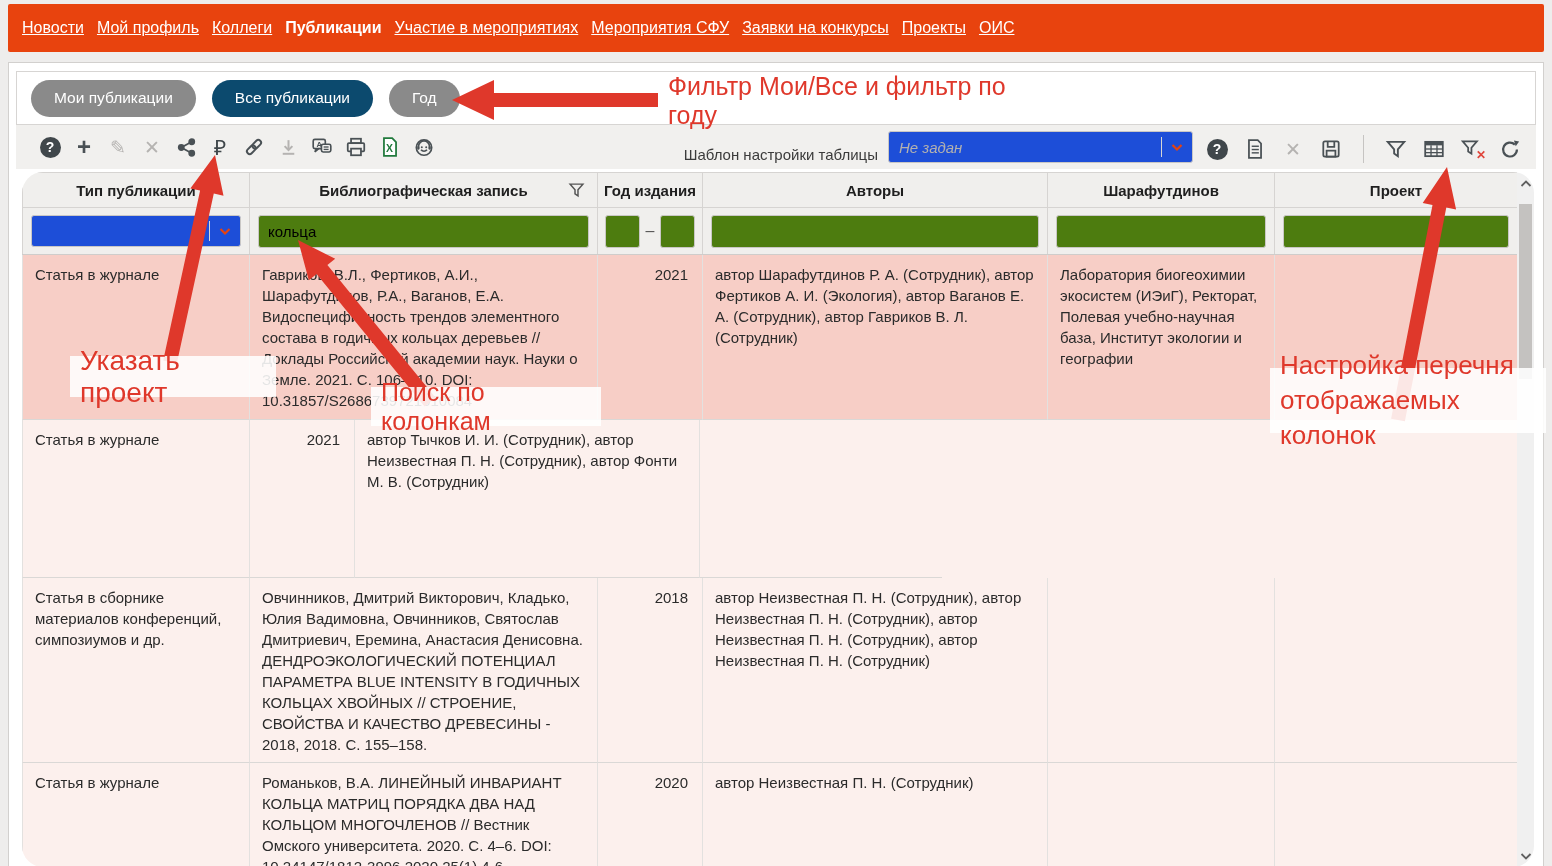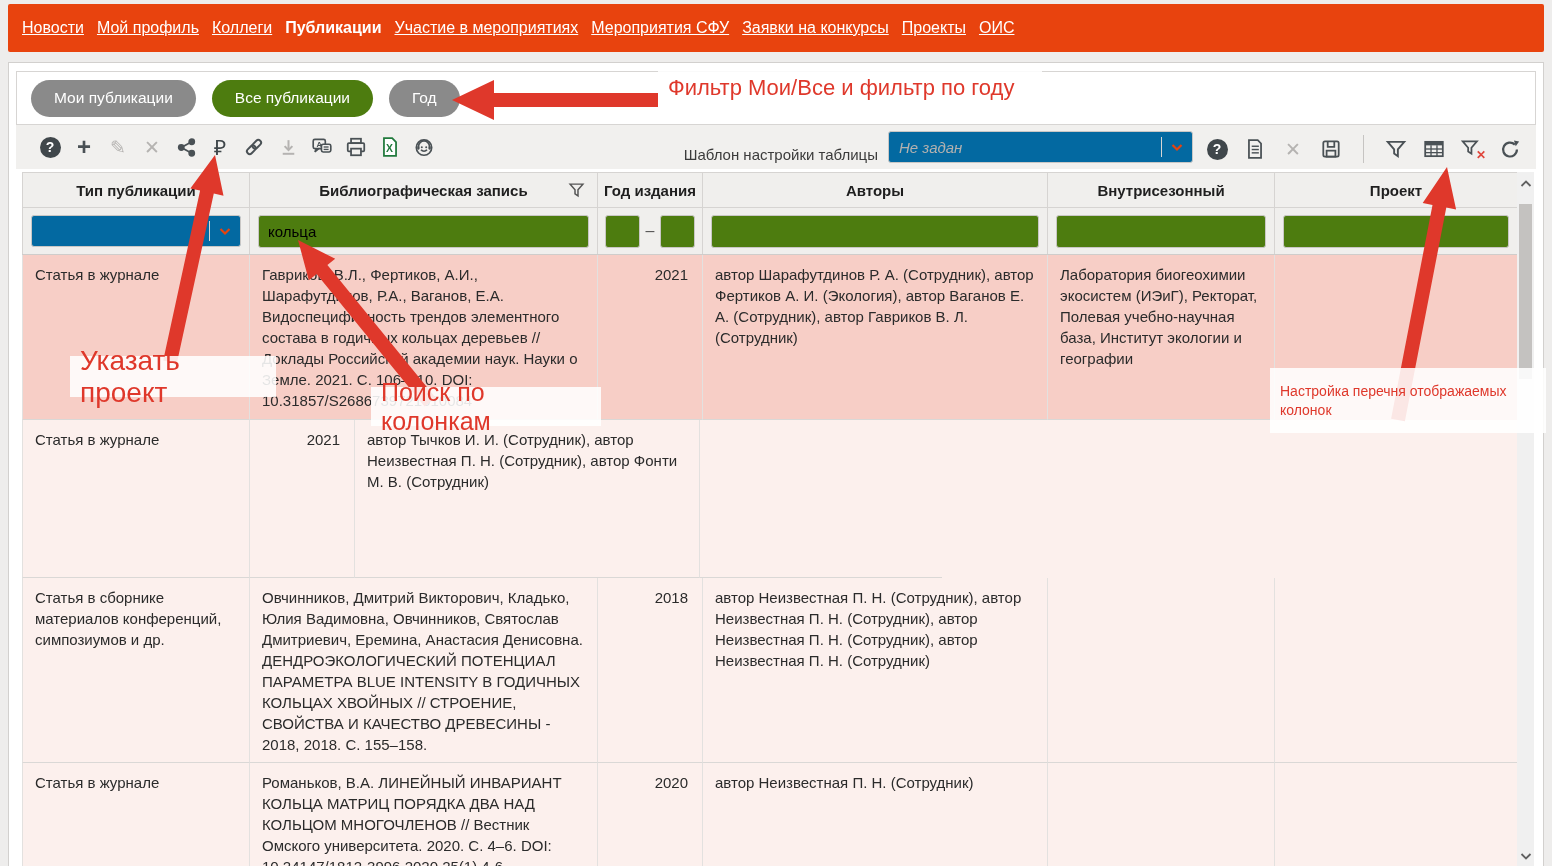--- a/index.html
+++ b/index.html
@@ -13,44 +13,44 @@
   .nav a.active { font-weight:bold; text-decoration:none; }
 
   
   .panel { position:absolute; left:8px; top:62px; width:1536px; height:812px; background:#fff;
            border:1px solid #d2d0ce; border-bottom:none; padding:8px 7px 0 7px; }
 
   .btnbar { border:1px solid #d7d5d3; background:#fff; height:54px; display:flex; align-items:center; gap:16px; padding:0 14px; }
   .pill { border:none; border-radius:19px; height:37px; padding:0 23px; font-size:15.5px; color:#fff;
           font-family:"Liberation Sans", sans-serif; cursor:pointer; }
   .pill.gray { background:#8a8a8a; }
-  .pill.green { background:#4d7c0f; }
+  .pill.green { background:#0c4a6e; }
 
   .toolbar { background:#f1f0ee; height:44px; display:flex; align-items:center; padding:0 12px 0 20px; gap:6px; }
   .icon-btn { width:28px; height:28px; border:none; background:transparent; display:flex; align-items:center; justify-content:center;
               cursor:pointer; color:#4a5155; position:relative; }
   .icon-btn.disabled { color:#b5b3b1; }
   .glyph { font-size:19px; line-height:1; color:inherit; }
   .glyph.big { font-size:24px; font-weight:bold; }
   .help-circle { width:21px; height:21px; border-radius:50%; background:#40474b; color:#fff; font-weight:bold;
                  font-size:14px; display:flex; align-items:center; justify-content:center; }
   .tb-spring { margin-left:auto; display:flex; align-items:flex-end; gap:10px; }
   .tpl-label { font-size:15px; color:#3b3b3b; }
-  .combo { background:#0369a1; border:1px solid #c9c7c5; border-radius:3px; height:32px; display:flex; align-items:center; }
+  .combo { background:#1d4ed8; border:1px solid #c9c7c5; border-radius:3px; height:32px; display:flex; align-items:center; }
   .combo input { border:none; outline:none; flex:1; height:100%; padding:0 10px; font-size:15px;
                  font-family:"Liberation Sans", sans-serif; background:transparent; min-width:0; }
   .combo input::placeholder { color:#b3b1af; font-style:italic; }
   .combo .cdiv { width:1px; height:20px; background:#d8d6d4; }
   .combo .chev { padding:0 7px; display:flex; cursor:pointer; }
   .combo .clearx { color:#c4c2c0; font-size:13px; padding:0 5px; cursor:pointer; }
   .tb-divider { width:1px; height:28px; background:#c6c4c2; margin:0 8px; }
   .redx { position:absolute; right:0px; bottom:1px; color:#e0463b; font-size:12px; font-weight:bold; }
 
   
-  .tablewrap { position:relative; margin:3px 2px 0 6px; height:695px; overflow:hidden; }
+  .tablewrap { position:relative; margin:3px 2px 0 6px; height:695px; overflow:hidden;border-radius:21px; }
   .grid { width:1495px; }
   .thead { display:flex; background:#f0efed; border-top:1px solid #d6d4d2; border-bottom:1px solid #d6d4d2; height:36px; }
   .th { display:flex; align-items:center; justify-content:center; font-weight:bold; font-size:15px; color:#1f1f1f;
         border-right:1px solid #d6d4d2; position:relative; cursor:pointer; }
   .th:first-child { border-left:1px solid #d6d4d2; }
   .th .hfun { position:absolute; right:12px; top:9px; }
   .frow { display:flex; background:#f0efed; height:47px; border-bottom:1px solid #cfcdcb; }
   .fcell { display:flex; align-items:center; justify-content:center; border-right:1px solid #d6d4d2; padding:0 8px; }
   .fcell:first-child { border-left:1px solid #d6d4d2; }
   .finput { background:#4d7c0f; border:1px solid #c9c7c5; border-radius:3px; height:33px; width:100%;
@@ -71,24 +71,24 @@
   .vscroll { position:absolute; right:0; top:0; bottom:0; width:17px; background:#f0f0f0; }
   .varrow { position:absolute; left:0; width:17px; height:18px; display:flex; align-items:center; justify-content:center;
             cursor:pointer; color:#606060; }
   .varrow.up { top:2px; } .varrow.down { bottom:2px; }
   .vthumb { position:absolute; left:2px; width:13px; top:32px; height:175px; background:#c4c2c0; cursor:grab; }
 
   
   .overlay { position:absolute; left:0; top:0; width:1552px; height:866px; pointer-events:none; z-index:5; }
   .note { position:absolute; background:rgba(255,255,255,0.88); color:#df382b; z-index:6; pointer-events:none;
           display:flex; align-items:center; padding:2px 10px; }
-  .note1 { left:658px; top:68px; width:384px; height:40px; font-size:22px; }
+  .note1 { left:658px; top:81px; width:384px; height:40px; font-size:25px; }
   .note2 { left:70px; top:356px; width:206px; height:41px; font-size:28px; }
   .note3 { left:371px; top:387px; width:230px; height:39px; font-size:25px; }
-  .note4 { left:1270px; top:368px; width:276px; height:65px; font-size:14px; line-height:1.35; }
+  .note4 { left:1270px; top:368px; width:276px; height:65px; font-size:26px; line-height:1.35; }
 
   svg { display:block; }
 </style>
 </head>
 <body>
 
 <div class="nav">
   <a>Новости</a>
   <a>Мой профиль</a>
   <a>Коллеги</a>
@@ -269,21 +269,21 @@
         <div class="th c-bib">
             <span>Библиографическая запись</span>
           <span class="hfun">
             <svg width="17" height="17" viewBox="0 0 16 16">
                 <path d="M2 2h12l-4.6 5.4V13l-2.8-1.9V7.4z" stroke="#555" stroke-width="1.4" fill="none"></path>
               </svg>
           </span>
         </div>
         <div class="th c-year">Год издания</div>
         <div class="th c-auth">Авторы</div>
-        <div class="th c-div">Внутрисезонный</div>
+        <div class="th c-div">Шарафутдинов</div>
         <div class="th c-proj">Проект</div>
       </div>
 
       <div class="frow">
         <div class="fcell c-type">
           <div class="combo" style="width:100%">
             <input value="" style="">
             <span class="clearx">✕</span>
             <span class="cdiv"></span>
             <span class="chev">

